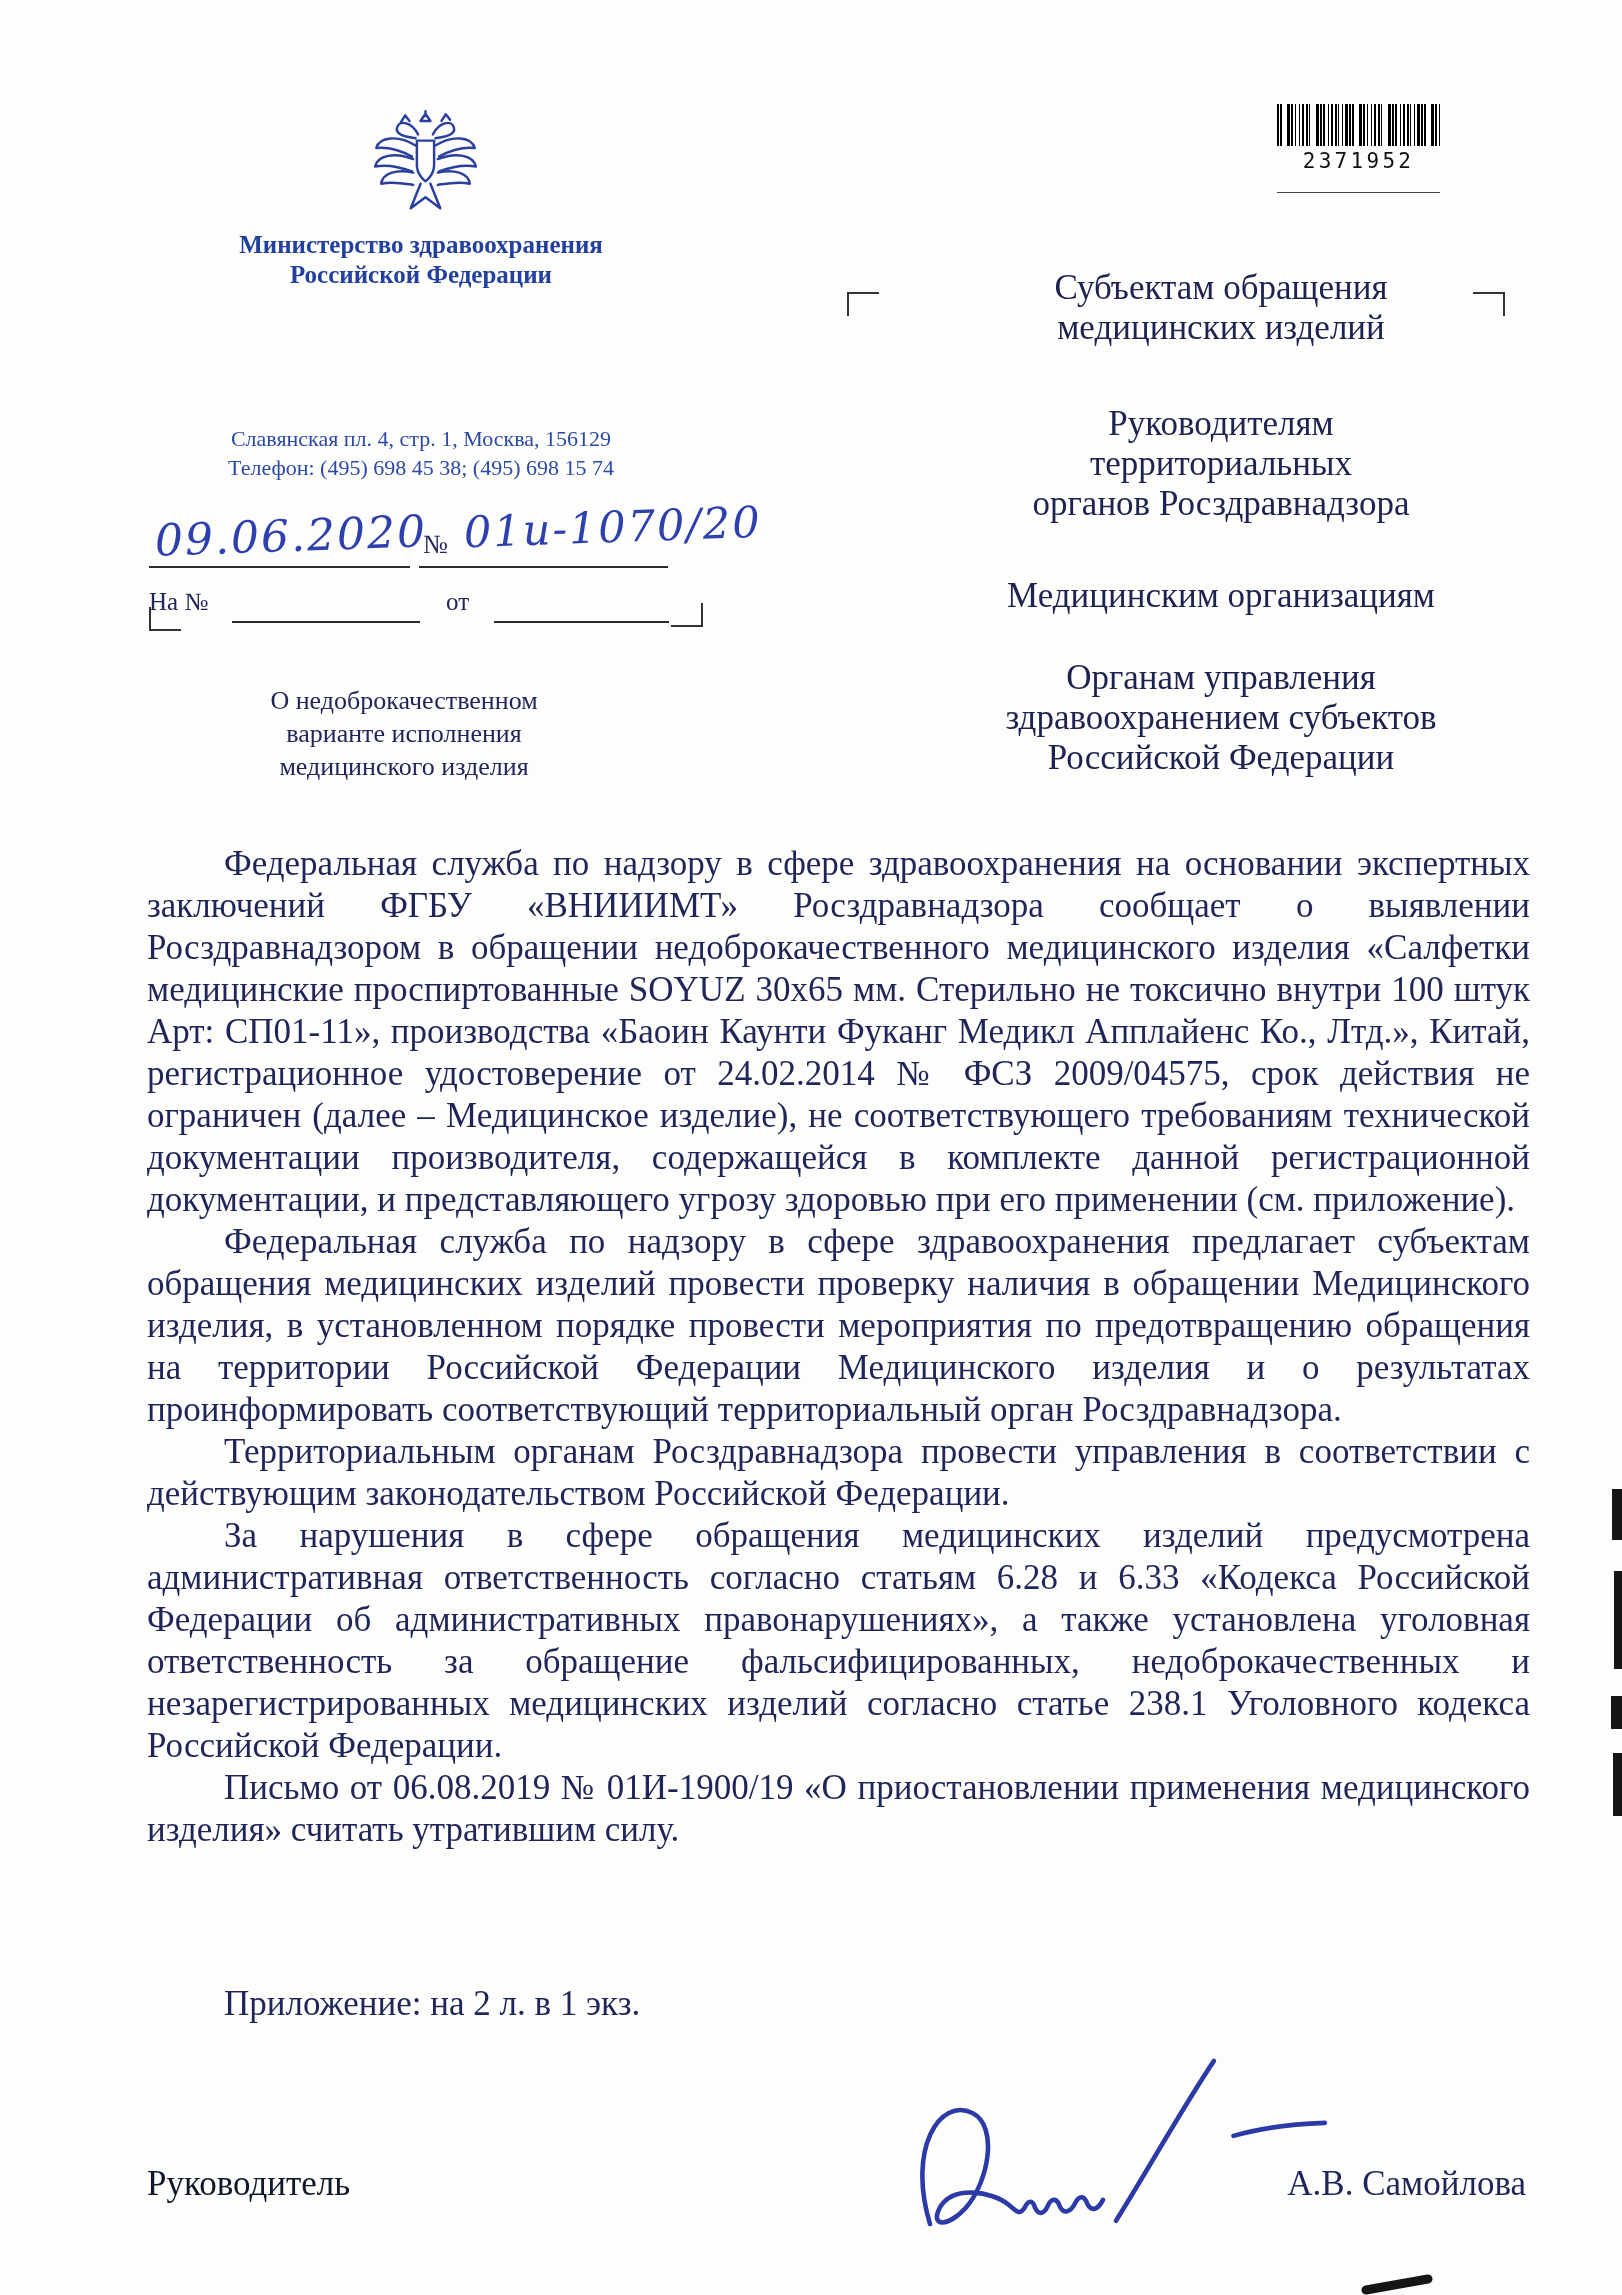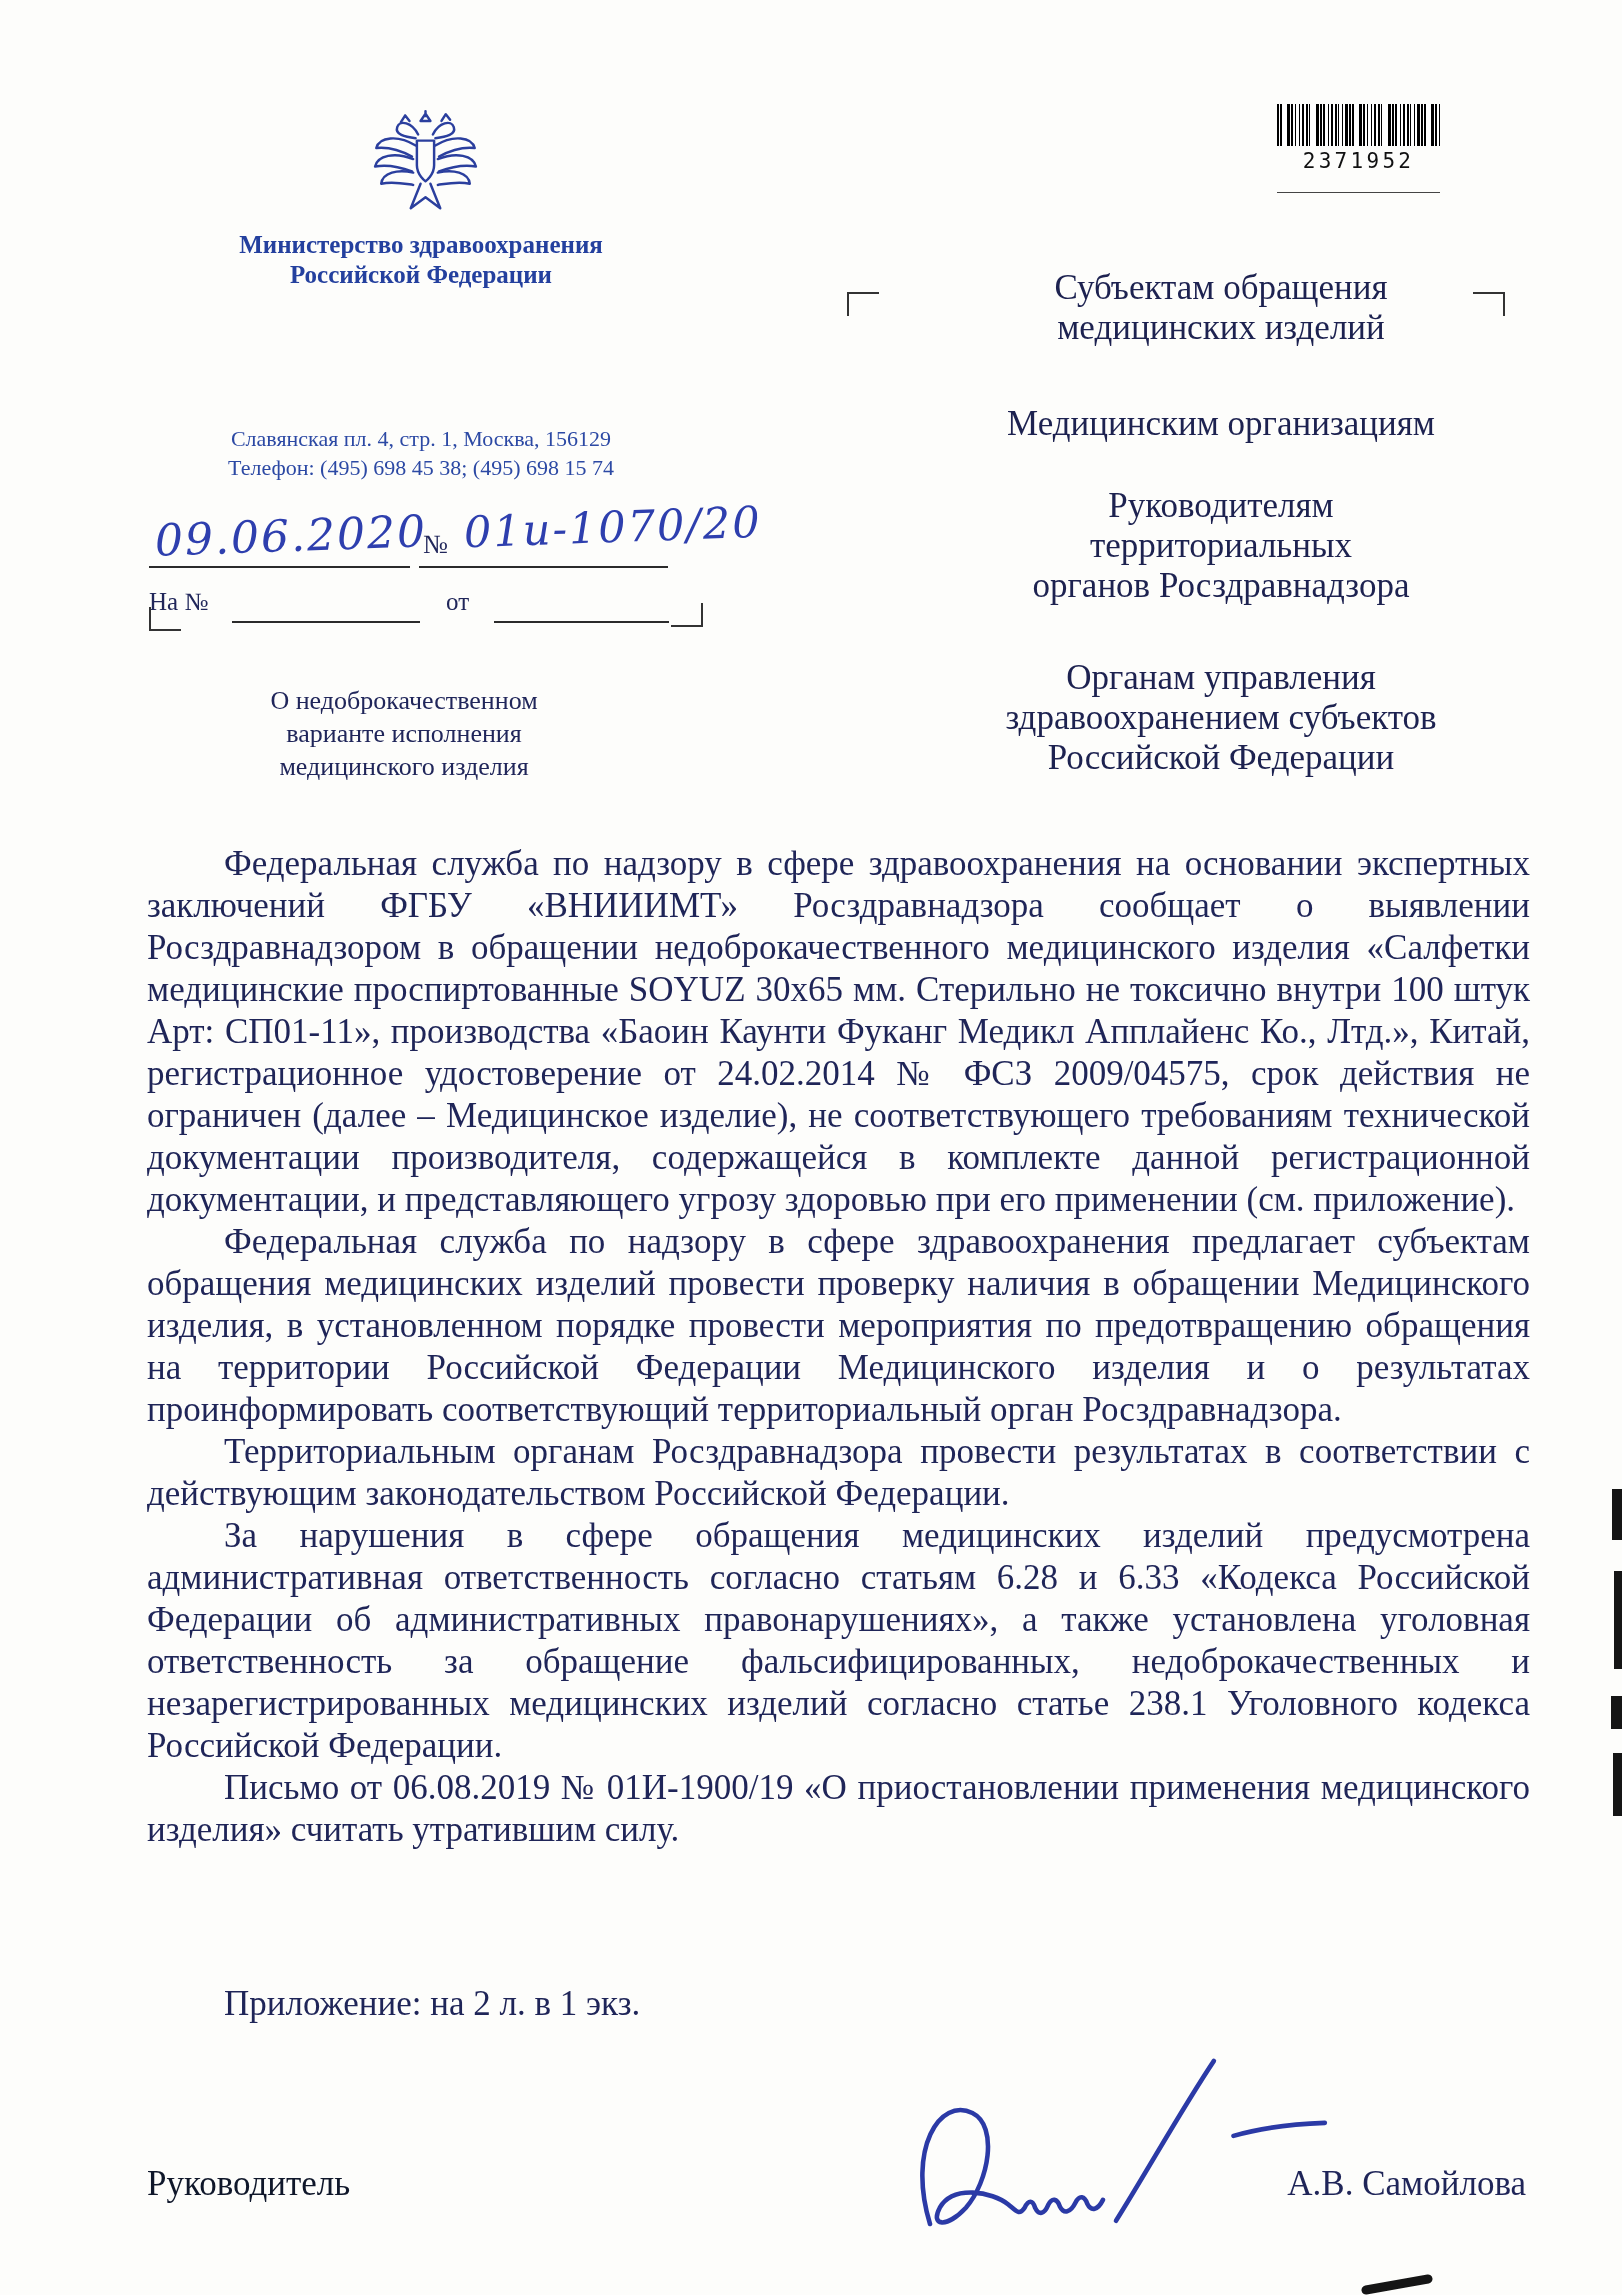--- a/index.html
+++ b/index.html
@@ -149,33 +149,33 @@
 медицинского изделия</div>
 
   <div class="barcode">
     <div class="barcode-bars"></div>
     <div class="barcode-number">2371952</div>
   </div>
 
   <div class="recipients">
     <div class="recipient preline g1">Субъектам обращения
 медицинских изделий</div>
-    <div class="recipient preline g3">Медицинским организациям</div>
     <div class="recipient preline g2">Руководителям
 территориальных
 органов Росздравнадзора</div>
+    <div class="recipient preline g3">Медицинским организациям</div>
     <div class="recipient preline g4">Органам управления
 здравоохранением субъектов
 Российской Федерации</div>
   </div>
 
   <div class="body-text">
     <p>Федеральная служба по надзору в сфере здравоохранения на основании экспертных заключений ФГБУ «ВНИИИМТ» Росздравнадзора сообщает о выявлении Росздравнадзором в обращении недоброкачественного медицинского изделия «Салфетки медицинские проспиртованные SOYUZ 30х65 мм. Стерильно не токсично внутри 100 штук Арт: СП01-11», производства «Баоин Каунти Фуканг Медикл Апплайенс Ко., Лтд.», Китай, регистрационное удостоверение от 24.02.2014 № ФСЗ 2009/04575, срок действия не ограничен (далее – Медицинское изделие), не соответствующего требованиям технической документации производителя, содержащейся в комплекте данной регистрационной документации, и представляющего угрозу здоровью при его применении (см. приложение).</p>
     <p>Федеральная служба по надзору в сфере здравоохранения предлагает субъектам обращения медицинских изделий провести проверку наличия в обращении Медицинского изделия, в установленном порядке провести мероприятия по предотвращению обращения на территории Российской Федерации Медицинского изделия и о результатах проинформировать соответствующий территориальный орган Росздравнадзора.</p>
-    <p>Территориальным органам Росздравнадзора провести результатах в соответствии с действующим законодательством Российской Федерации.</p>
+    <p>Территориальным органам Росздравнадзора провести управления в соответствии с действующим законодательством Российской Федерации.</p>
     <p>За нарушения в сфере обращения медицинских изделий предусмотрена административная ответственность согласно статьям 6.28 и 6.33 «Кодекса Российской Федерации об административных правонарушениях», а также установлена уголовная ответственность за обращение фальсифицированных, недоброкачественных и незарегистрированных медицинских изделий согласно статье 238.1 Уголовного кодекса Российской Федерации.</p>
     <p>Письмо от 06.08.2019 № 01И-1900/19 «О приостановлении применения медицинского изделия» считать утратившим силу.</p>
   </div>
   <div class="attachment">Приложение: на 2 л. в 1 экз.</div>
 
   <div class="signoff-title">Руководитель</div>
   <svg class="signature" viewBox="0 0 760 320">
     <g fill="none" stroke="#2b3aa6" stroke-width="7" stroke-linecap="round">
       <path d="M95 265 C 60 150, 110 70, 160 95 C 200 115, 185 200, 150 240 C 120 272, 95 268, 110 240 C 130 205, 190 215, 215 235 C 228 246, 232 252, 240 240 C 246 228, 252 228, 256 240 C 262 252, 270 250, 276 236 C 282 224, 290 226, 294 238 C 300 250, 310 248, 318 232 C 324 220, 332 222, 336 234 C 342 246, 352 244, 360 228"></path>
       <path d="M380 260 C 430 180, 480 90, 530 15"></path>

